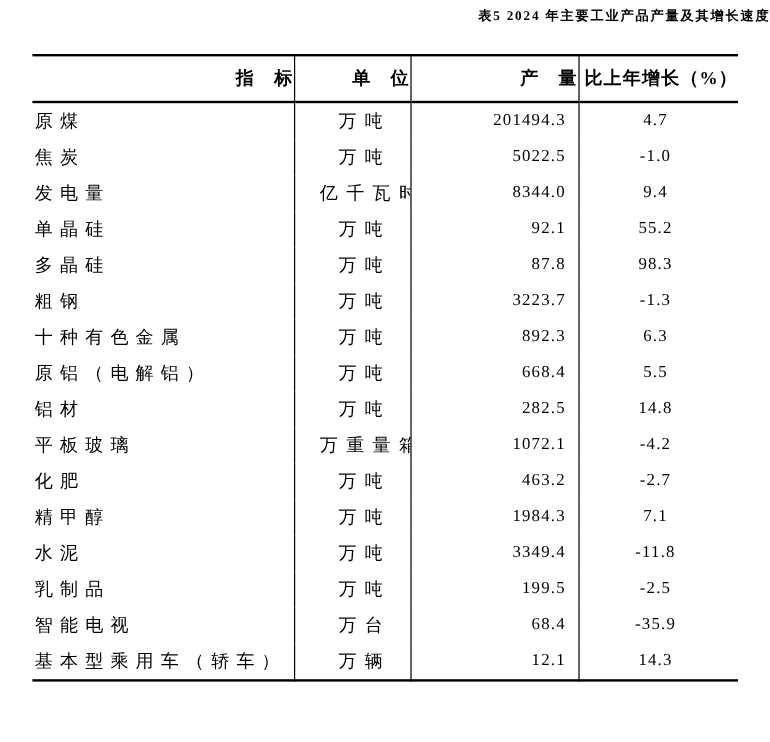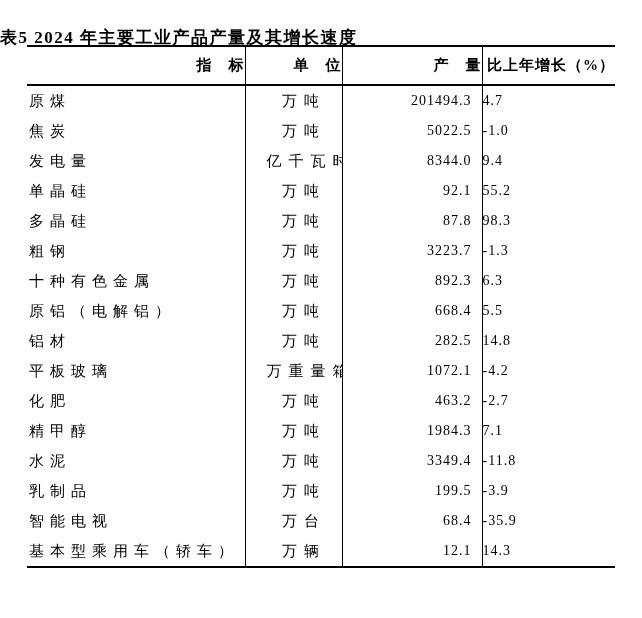--- a/index.html
+++ b/index.html
@@ -10,23 +10,23 @@
   .page {
     position: relative;
     width: 642px;
     height: 618px;
     background: #ffffff;
     color: #000000;
     font-family: "Liberation Serif", "DejaVu Serif", serif;
     overflow: hidden;
   }
   .doc-title {
-    padding-top: 26px;
-    text-align: left;
-    font-size: 17px;
+    padding-top: 2px;
+    text-align: right;
+    font-size: 11px;
     line-height: 24px;
     font-weight: bold;
     letter-spacing: 1.5px;
     white-space: pre;
   }
   table.stat-table {
     position: absolute;
     left: 27px;
     top: 45px;
     width: 588px;
@@ -73,21 +73,21 @@
     letter-spacing: 7px;
     padding-left: 21px; 
   }
   td.c-output {
     text-align: right;
     padding-right: 10px;
     font-size: 14px;
     letter-spacing: 1px;
   }
   td.c-growth {
-    text-align: left;
+    text-align: center;
     padding-right: 5px;
     font-size: 14px;
     letter-spacing: 1px;
   }
 </style>
 </head>
 <body>
 
 <div class="page">
 
@@ -198,21 +198,21 @@
       <td class="c-indicator sep">水泥</td>
       <td class="c-unit sep">万吨</td>
       <td class="c-output sep">3349.4</td>
       <td class="c-growth">-11.8</td>
     </tr>
 
     <tr>
       <td class="c-indicator sep">乳制品</td>
       <td class="c-unit sep">万吨</td>
       <td class="c-output sep">199.5</td>
-      <td class="c-growth">-3.9</td>
+      <td class="c-growth">-2.5</td>
     </tr>
 
     <tr>
       <td class="c-indicator sep">智能电视</td>
       <td class="c-unit sep">万台</td>
       <td class="c-output sep">68.4</td>
       <td class="c-growth">-35.9</td>
     </tr>
 
     <tr>

